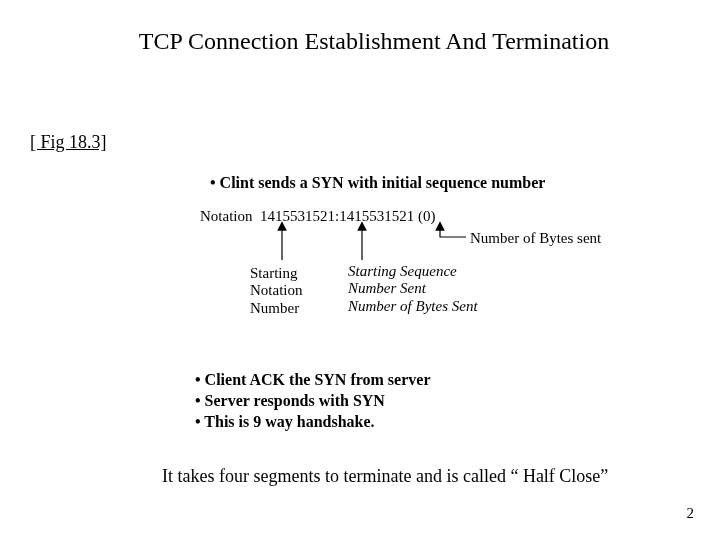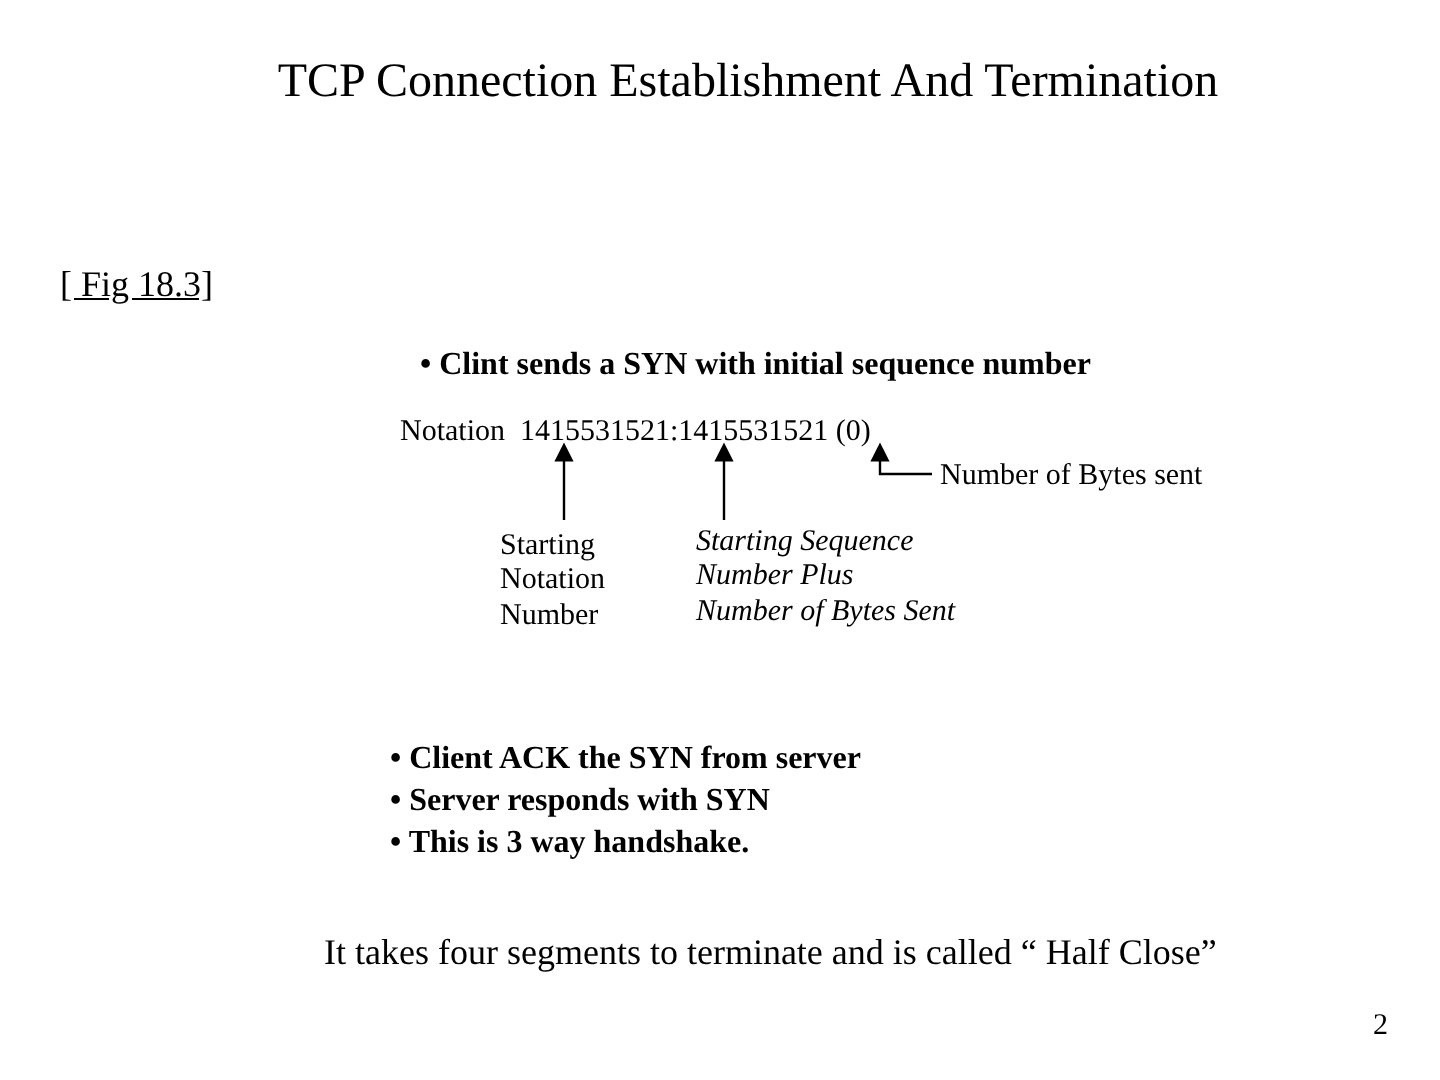--- a/index.html
+++ b/index.html
@@ -121,28 +121,28 @@
   <div class="bytes-label">Number of Bytes sent</div>
 
   <div class="start-label">
     <span>Starting</span><br>
     <span>Notation</span><br>
     <span>Number</span>
   </div>
 
   <div class="plus-label">
     <span>Starting Sequence</span><br>
-    <span>Number Plus</span><br>
+    <span>Number Sent</span><br>
     <span>Number of Bytes Sent</span>
   </div>
 
   <div class="list2">
     <div>•  Client ACK the SYN from server</div>
     <div>•  Server responds with SYN</div>
-    <div>•  This is 3 way handshake.</div>
+    <div>•  This is 9 way handshake.</div>
   </div>
 
   <div class="closing">It takes four segments to terminate and is called “ Half Close”</div>
 
   <div class="pagenum">2</div>
 
   <svg class="arrows" viewBox="0 0 720 540">
     <defs>
       <marker id="ah" markerWidth="8" markerHeight="8" refX="4" refY="4" orient="auto">
         <path d="M0,0 L8,4 L0,8 Z" fill="#000"></path>

